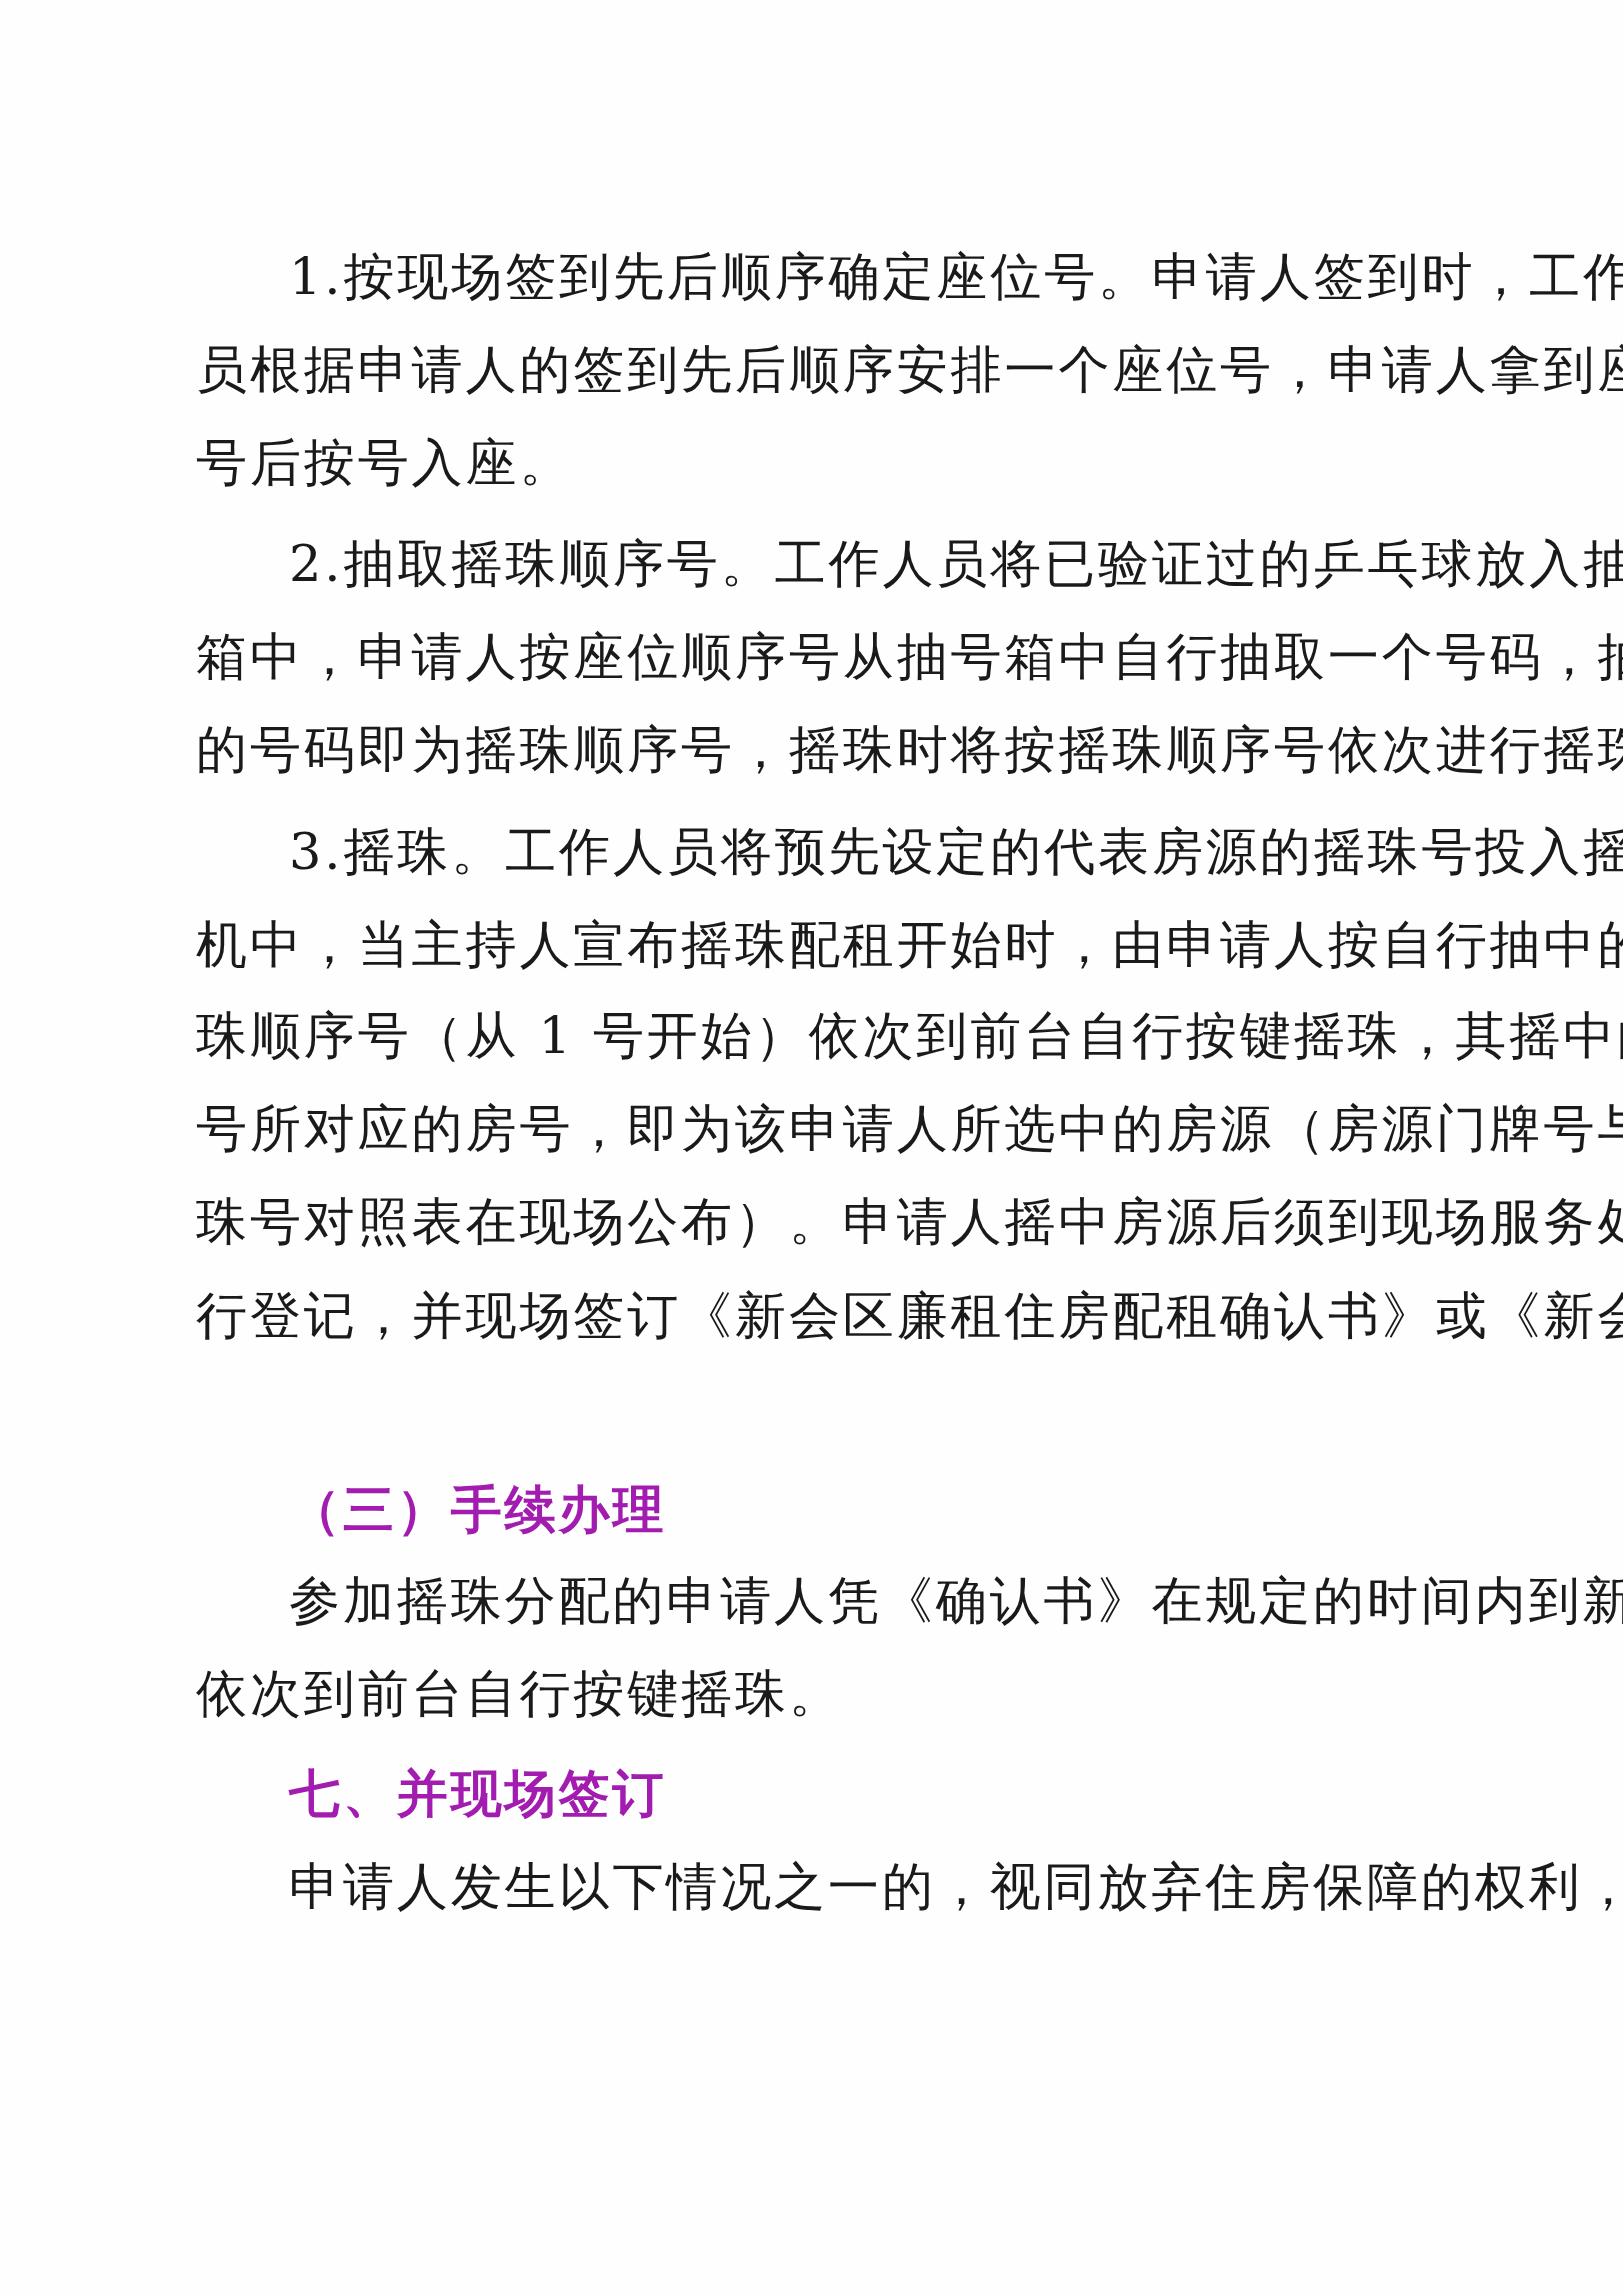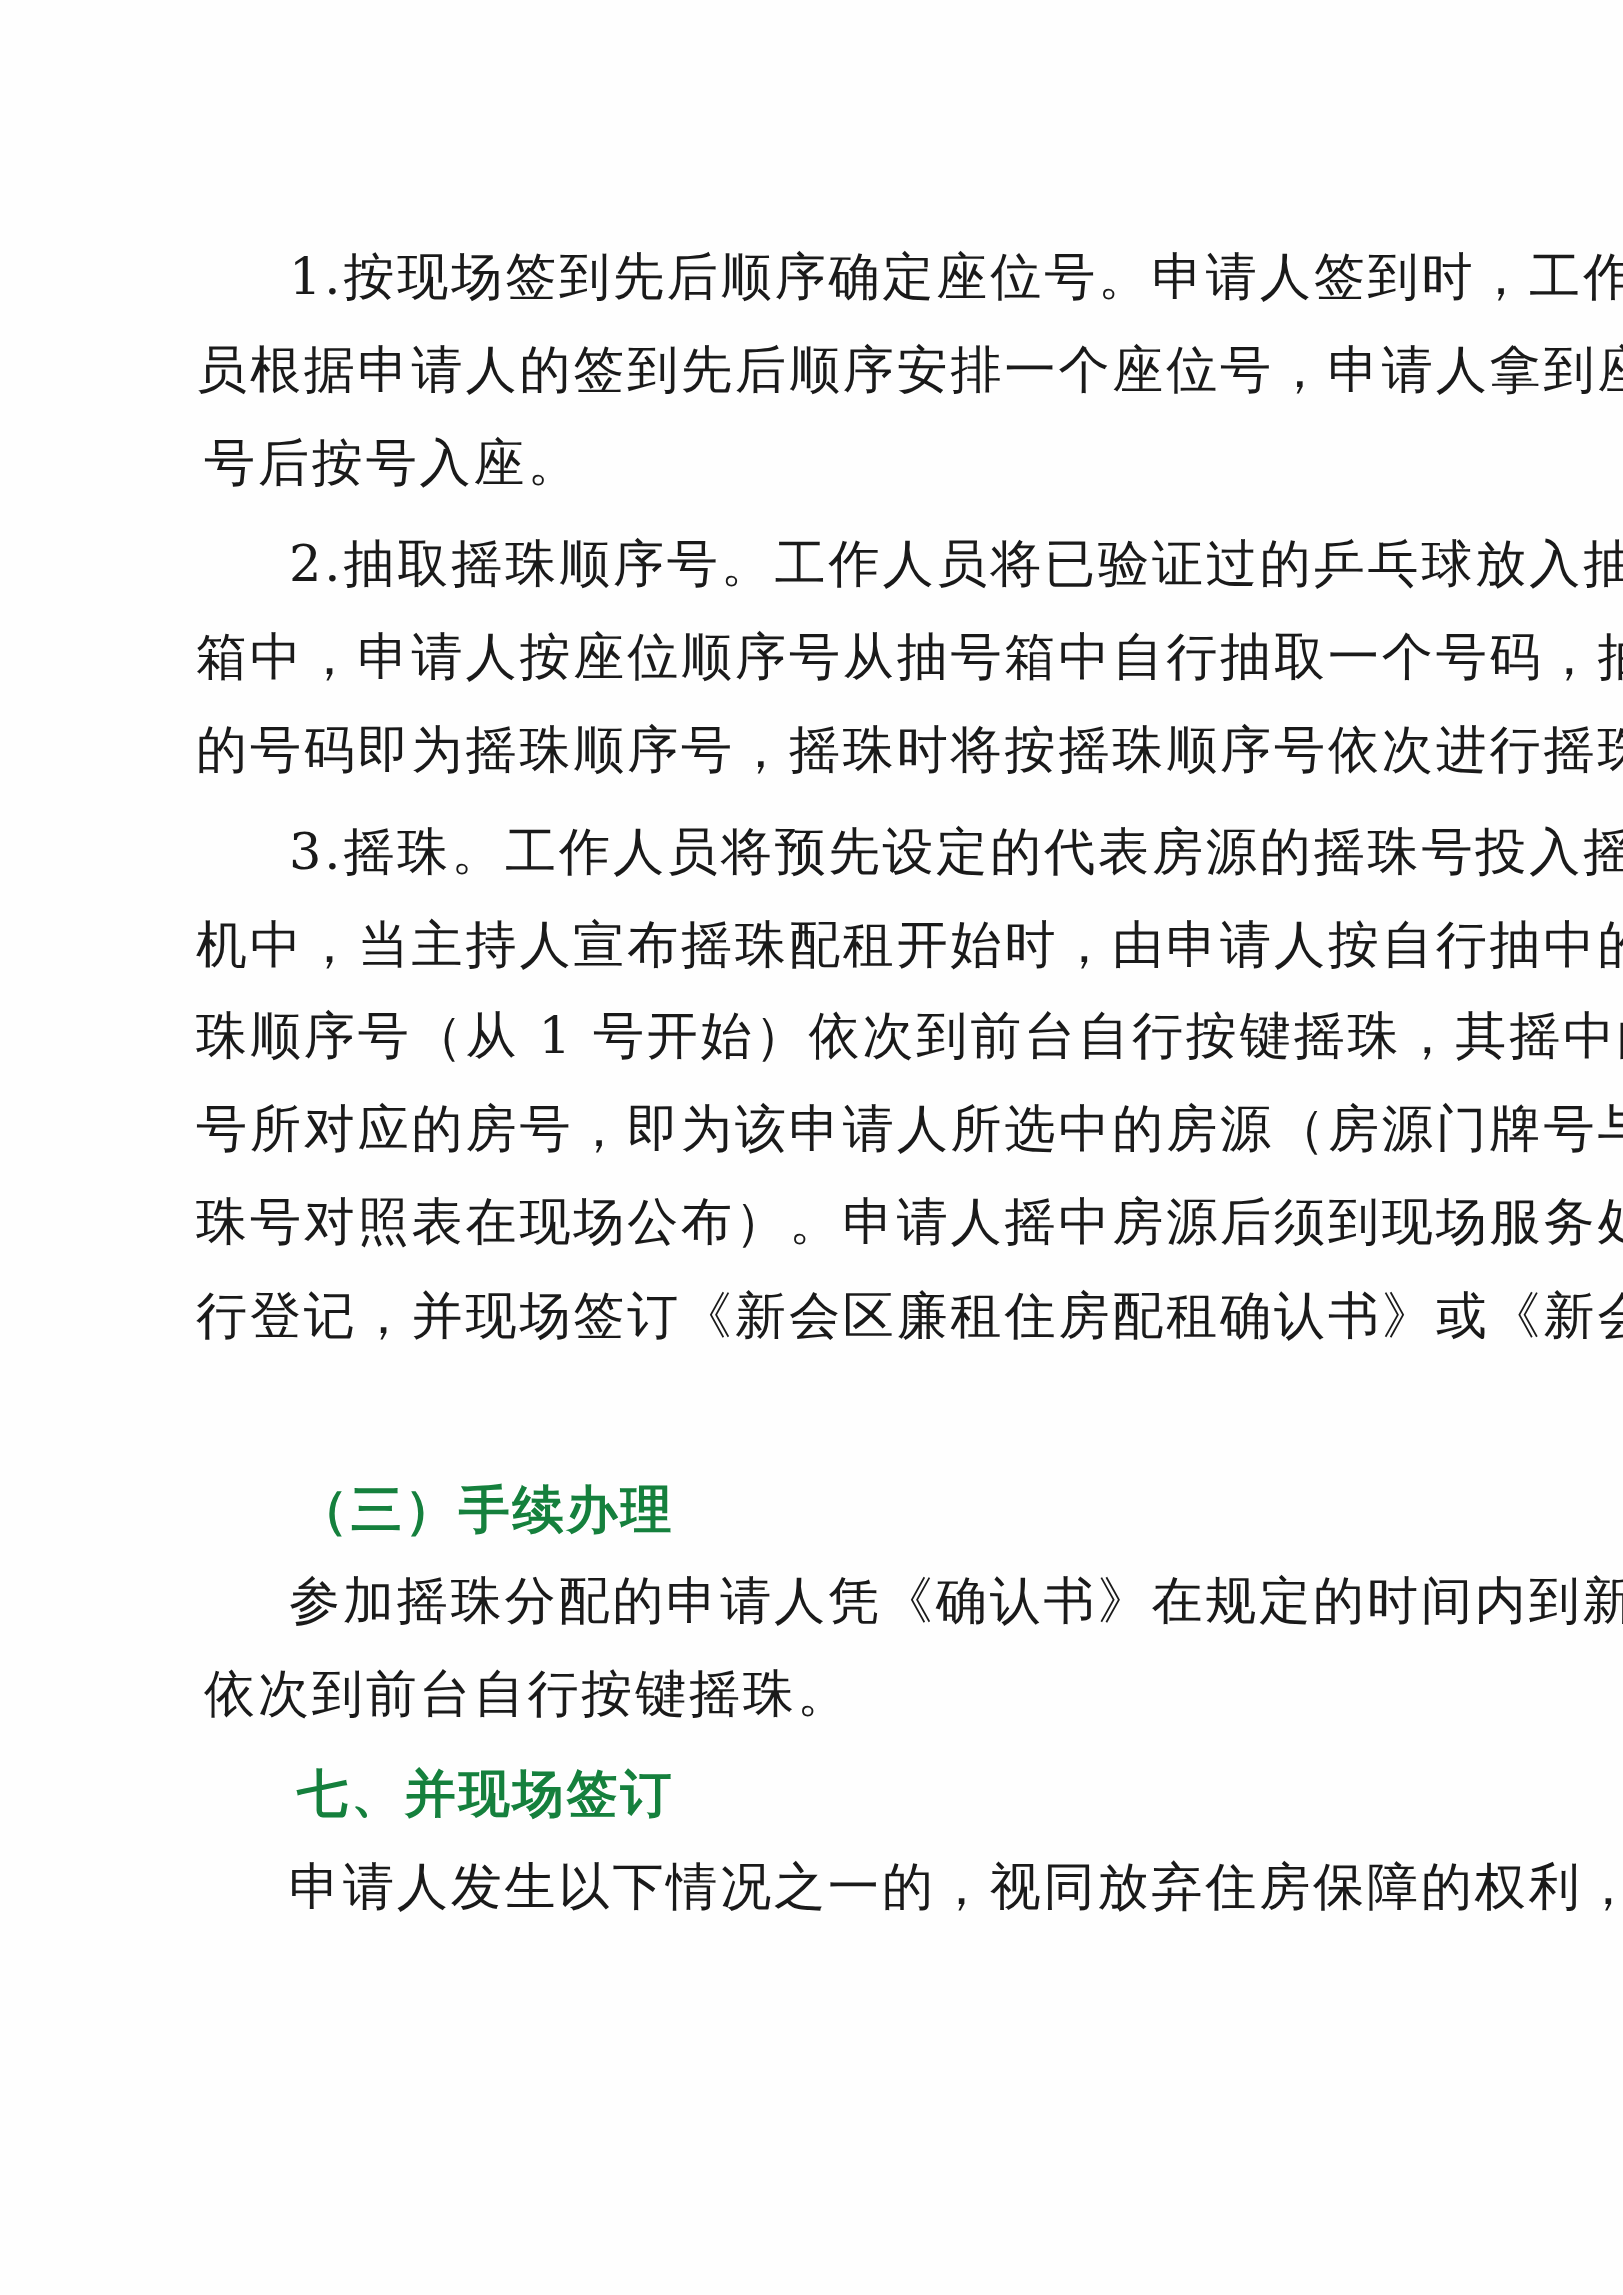--- a/index.html
+++ b/index.html
@@ -13,22 +13,22 @@
     font-family: "DejaVu Serif", serif;
     font-size: 51px;
     line-height: 65px;
     color: #1a1a1a;
     white-space: nowrap;
     letter-spacing: 2.9px;
     text-align: justify;
     text-align-last: justify;
   }
   .line.indent { left: 289px; width: 1135px; }
-  .line.last { text-align-last: left; margin-left: 8px; }
-  .heading { font-family: "DejaVu Sans", sans-serif; font-weight: bold; color: #15803d; }
+  .line.last { text-align-last: left; }
+  .heading { font-family: "DejaVu Sans", sans-serif; font-weight: bold; color: #a21caf; }
 </style>
 </head>
 <body>
 
 <div class="page">
   <div class="line indent" style="top:244px">1.按现场签到先后顺序确定座位号。申请人签到时，工作人</div>
   <div class="line" style="top:337px">员根据申请人的签到先后顺序安排一个座位号，申请人拿到座位</div>
   <div class="line last" style="top:430px">号后按号入座。</div>
 
   <div class="line indent" style="top:531px">2.抽取摇珠顺序号。工作人员将已验证过的乒乓球放入抽号</div>

